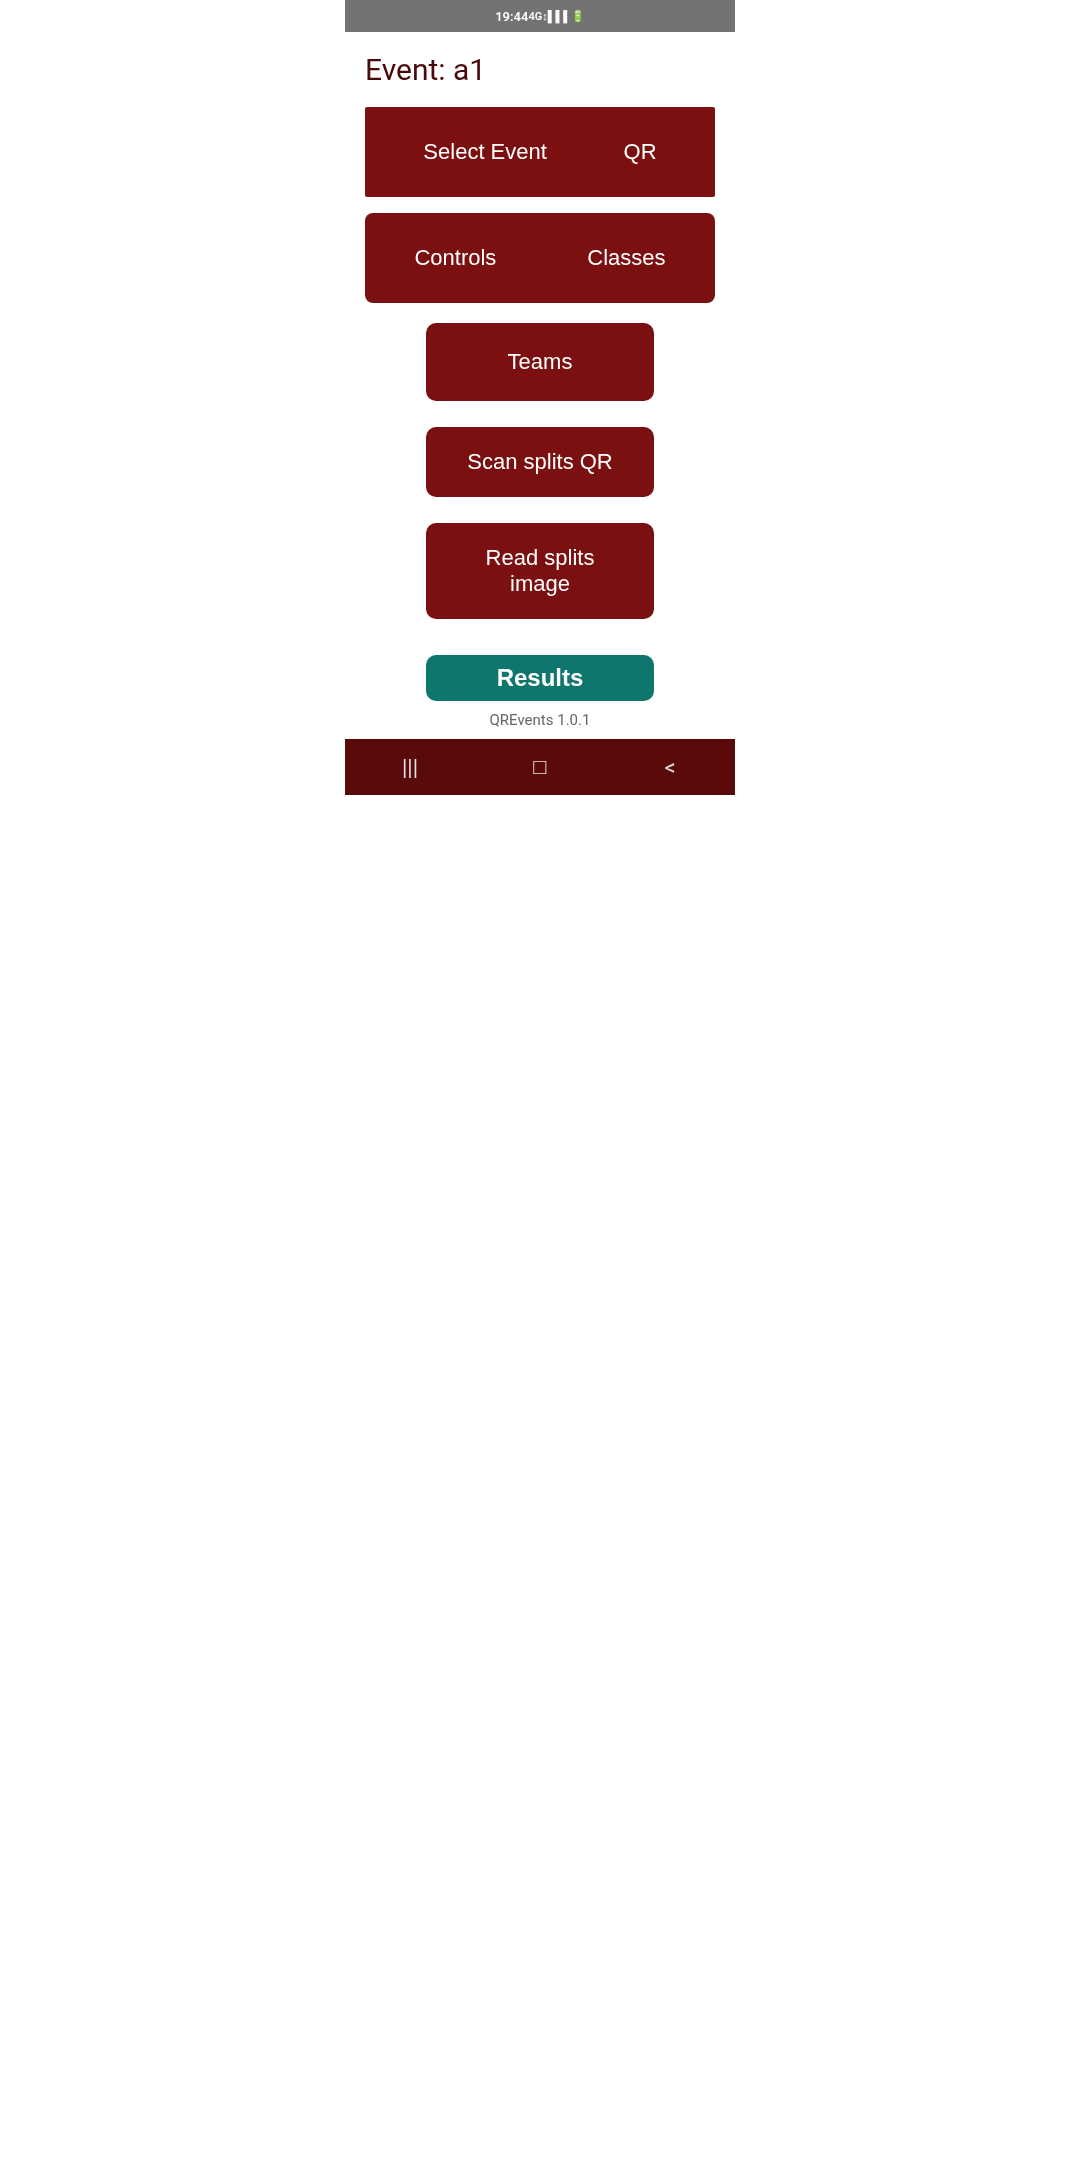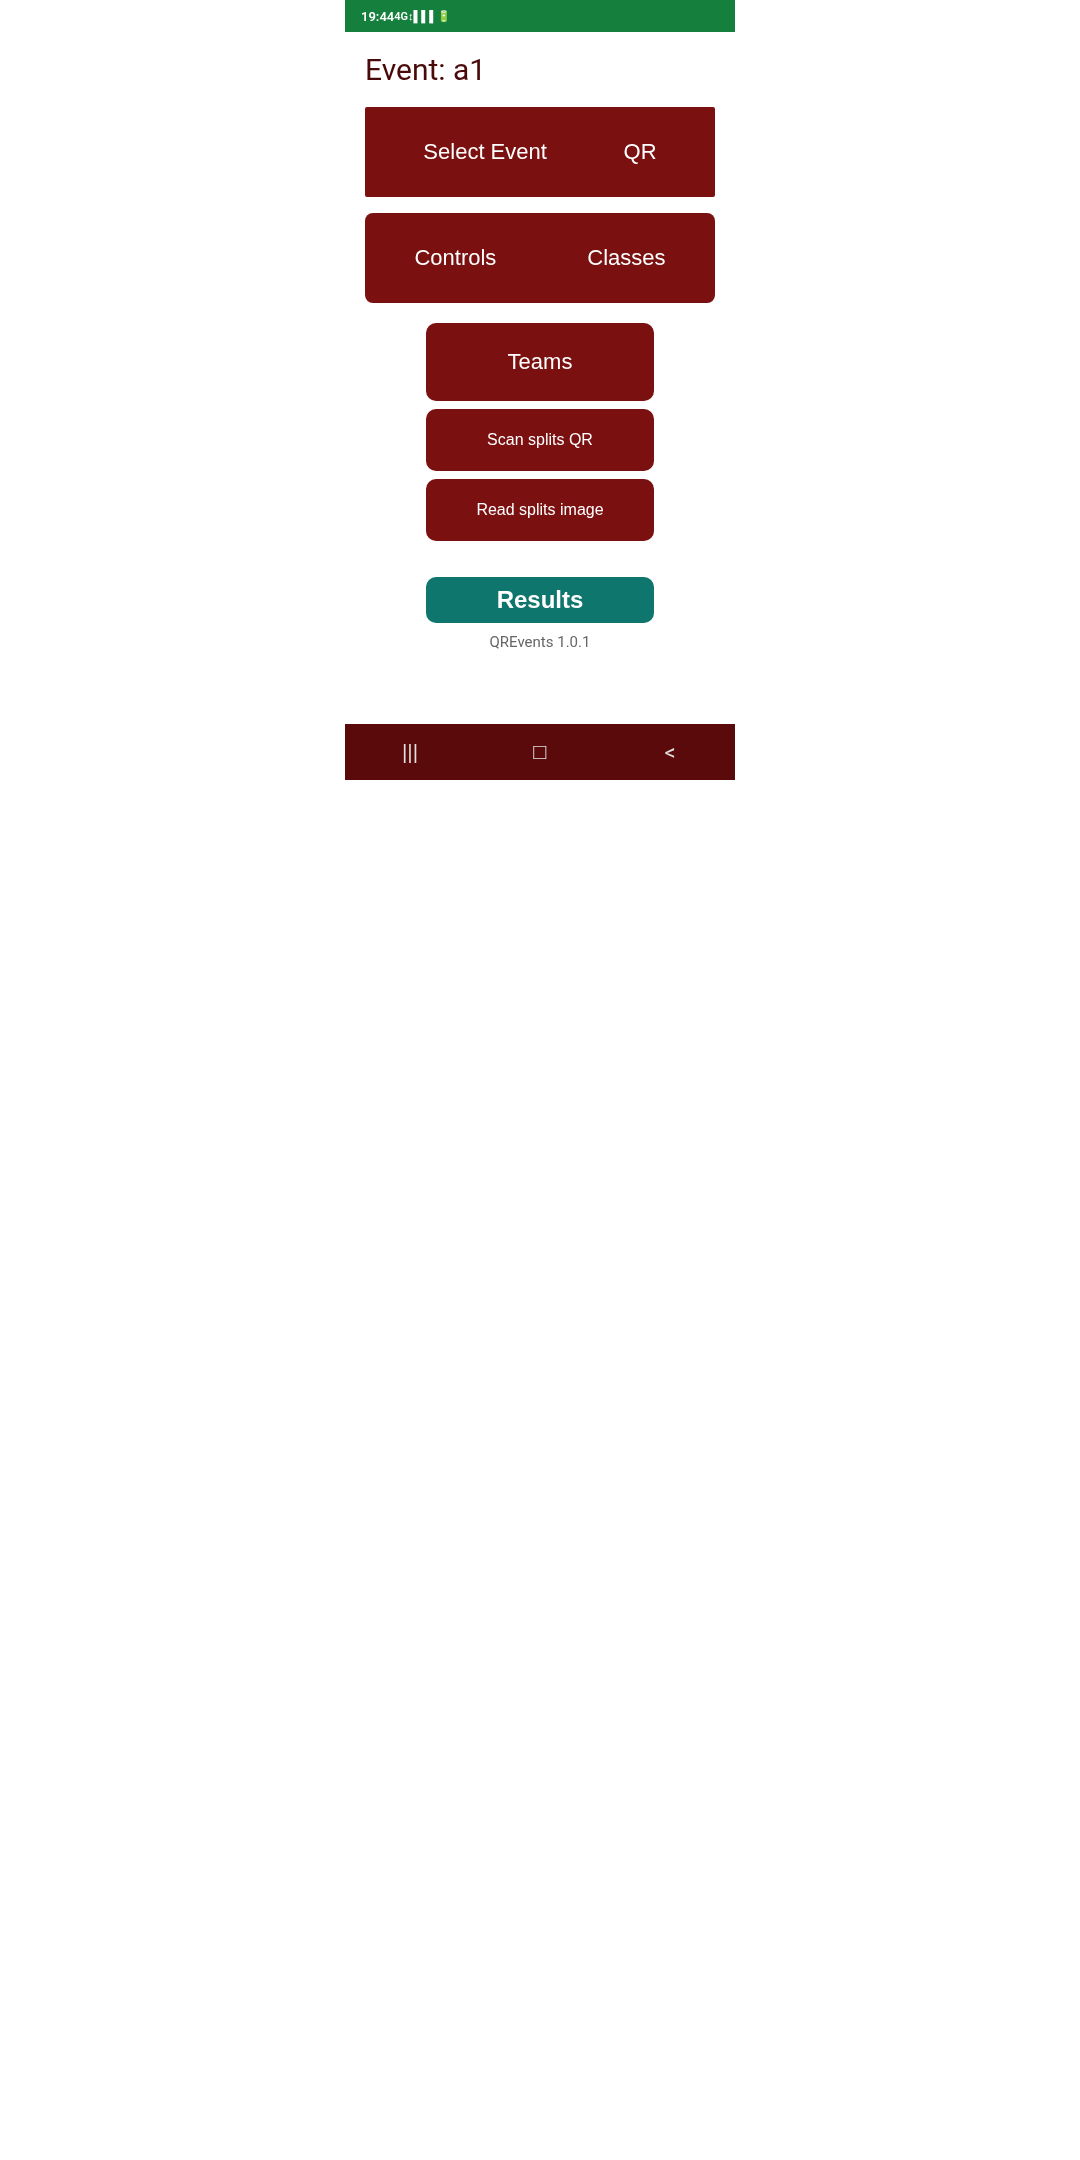--- a/index.html
+++ b/index.html
@@ -14,24 +14,24 @@
       min-height: 780px;
       background: #ffffff;
       font-family: 'Roboto', Arial, sans-serif;
       display: flex;
       flex-direction: column;
       overflow-x: hidden;
       margin: 0 auto;
     }
 
     .status-bar {
-      background: #15803d;
-      color: #ffffff;
-      display: flex;
-      justify-content: flex-start;
+      background: #737373;
+      color: #ffffff;
+      display: flex;
+      justify-content: center;
       align-items: center;
       padding: 6px 16px;
       height: 32px;
       font-size: 13px;
       font-weight: 600;
     }
 
     .status-bar-right {
       display: flex;
       align-items: center;
@@ -108,21 +108,21 @@
     .btn-row-two span {
       color: #ffffff;
       font-size: 22px;
       font-weight: 400;
     }
 
     .centered-buttons {
       display: flex;
       flex-direction: column;
       align-items: center;
-      gap: 8px;
+      gap: 26px;
       margin-top: 4px;
     }
 
     .btn-single {
       background: #7a1010;
       border-radius: 10px;
       padding: 26px 40px;
       color: #ffffff;
       font-size: 22px;
       font-weight: 500;
@@ -130,21 +130,21 @@
       border: none;
       width: 65%;
       text-align: center;
     }
 
     .btn-single-sm {
       background: #7a1010;
       border-radius: 10px;
       padding: 22px 30px;
       color: #ffffff;
-      font-size: 16px;
+      font-size: 22px;
       font-weight: 400;
       cursor: pointer;
       border: none;
       width: 65%;
       text-align: center;
     }
 
     .bottom-section {
       display: flex;
       flex-direction: column;

